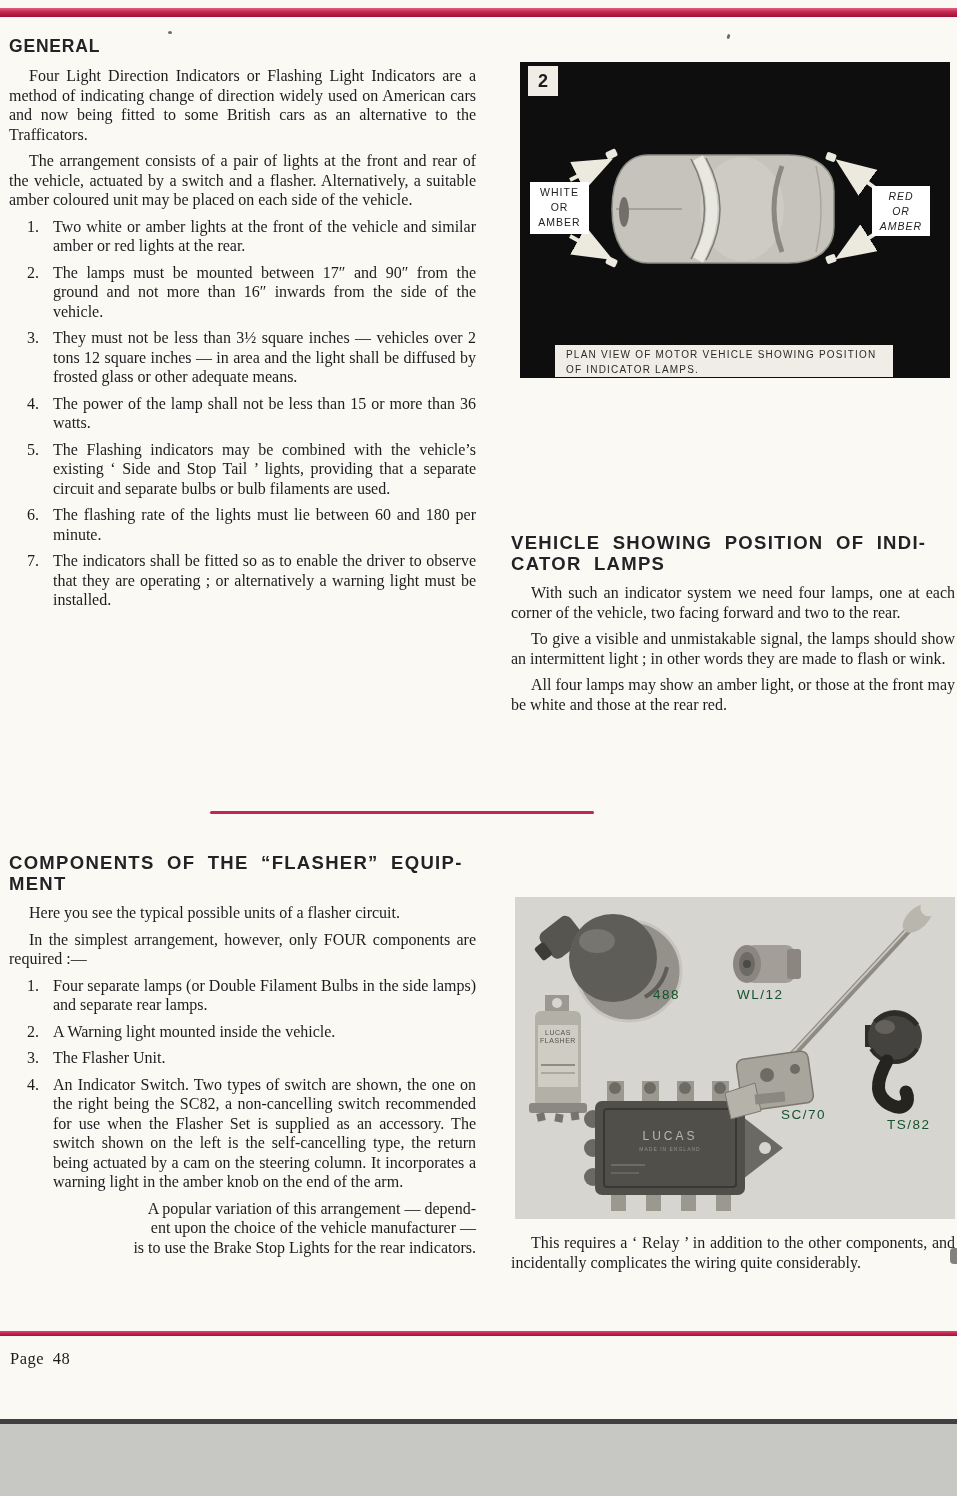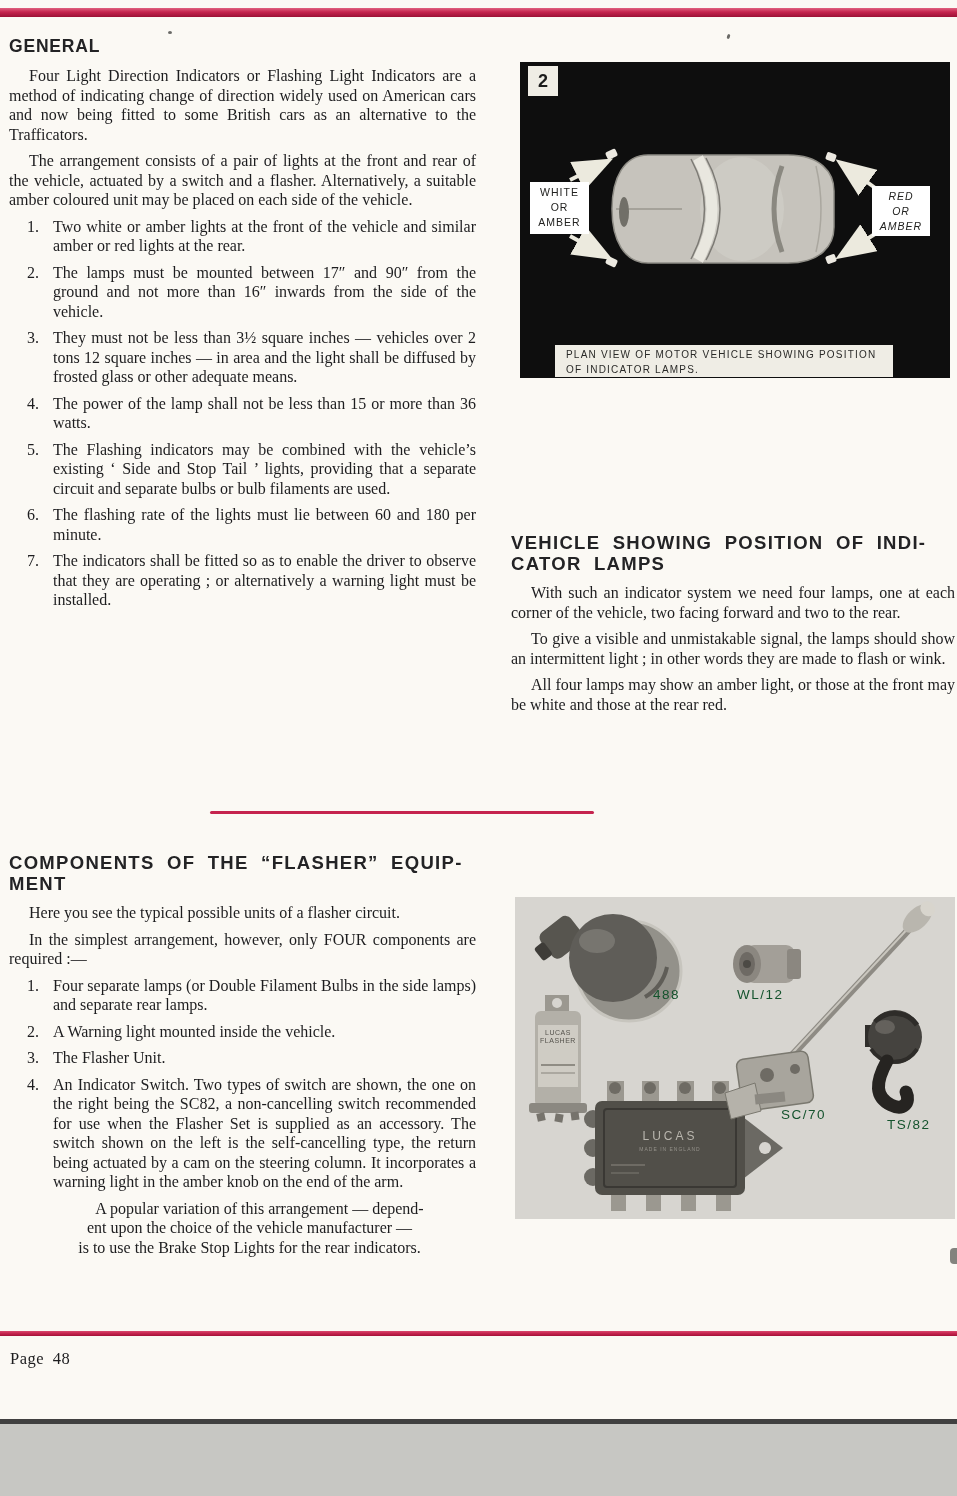--- a/index.html
+++ b/index.html
@@ -30,21 +30,21 @@
     background:linear-gradient(#d9496d 0%, var(--rule-red) 50%, #a31238 100%);
   }
   .col { position:absolute; font-size:16px; line-height:19.5px; text-align:justify; }
   h2.head {
     font-family:"Liberation Sans", sans-serif; font-weight:bold;
     color:#232325; margin:0 0 9px 0; white-space:pre-line;
     font-size:17.5px; line-height:21px; letter-spacing:0.8px;
   }
   h2.head.wide { font-size:18.5px; letter-spacing:1.3px; word-spacing:6px; }
   .para { margin:0 0 7px 0; text-indent:20px; }
-  .closing { margin:2px 0 0 14px; text-indent:20px; white-space:pre-line; text-align:center; }
+  .closing { margin:2px 0 0 14px; text-indent:20px; white-space:pre-line; text-align:right; }
   .list { margin-left:18px; }
   .li { display:flex; margin-bottom:7px; }
   .li .num { width:26px; flex:none; }
   .li .txt { flex:1; text-align:justify; }
 
   
   .fig2 { position:absolute; left:520px; top:62px; width:430px; height:316px; background:#0e0e0e; }
   .fig2 svg { position:absolute; left:0; top:0; }
   .fig-badge {
     position:absolute; left:8px; top:4px; width:30px; height:30px;
@@ -305,17 +305,20 @@
       </g>
     </svg>
     <span class="figc-label" style="left:138px; top:90px;">488</span>
     <span class="figc-label" style="left:222px; top:90px;">WL/12</span>
     <span class="figc-label" style="left:266px; top:210px;">SC/70</span>
     <span class="figc-label" style="left:372px; top:220px;">TS/82</span>
     <div class="flasher-brand">LUCAS
 FLASHER</div>
   </div>
 
+  <div class="col" style="left:511px; top:1233px; width:444px;">
+    <p class="para">This requires a ‘ Relay ’ in addition to the other components, and incidentally complicates the wiring quite considerably.</p>
+  </div>
 
   <div class="rule-bottom"></div>
   <div class="page-number">Page 48</div>
   <div class="curl"></div>
 </div>
 
 </body></html>

